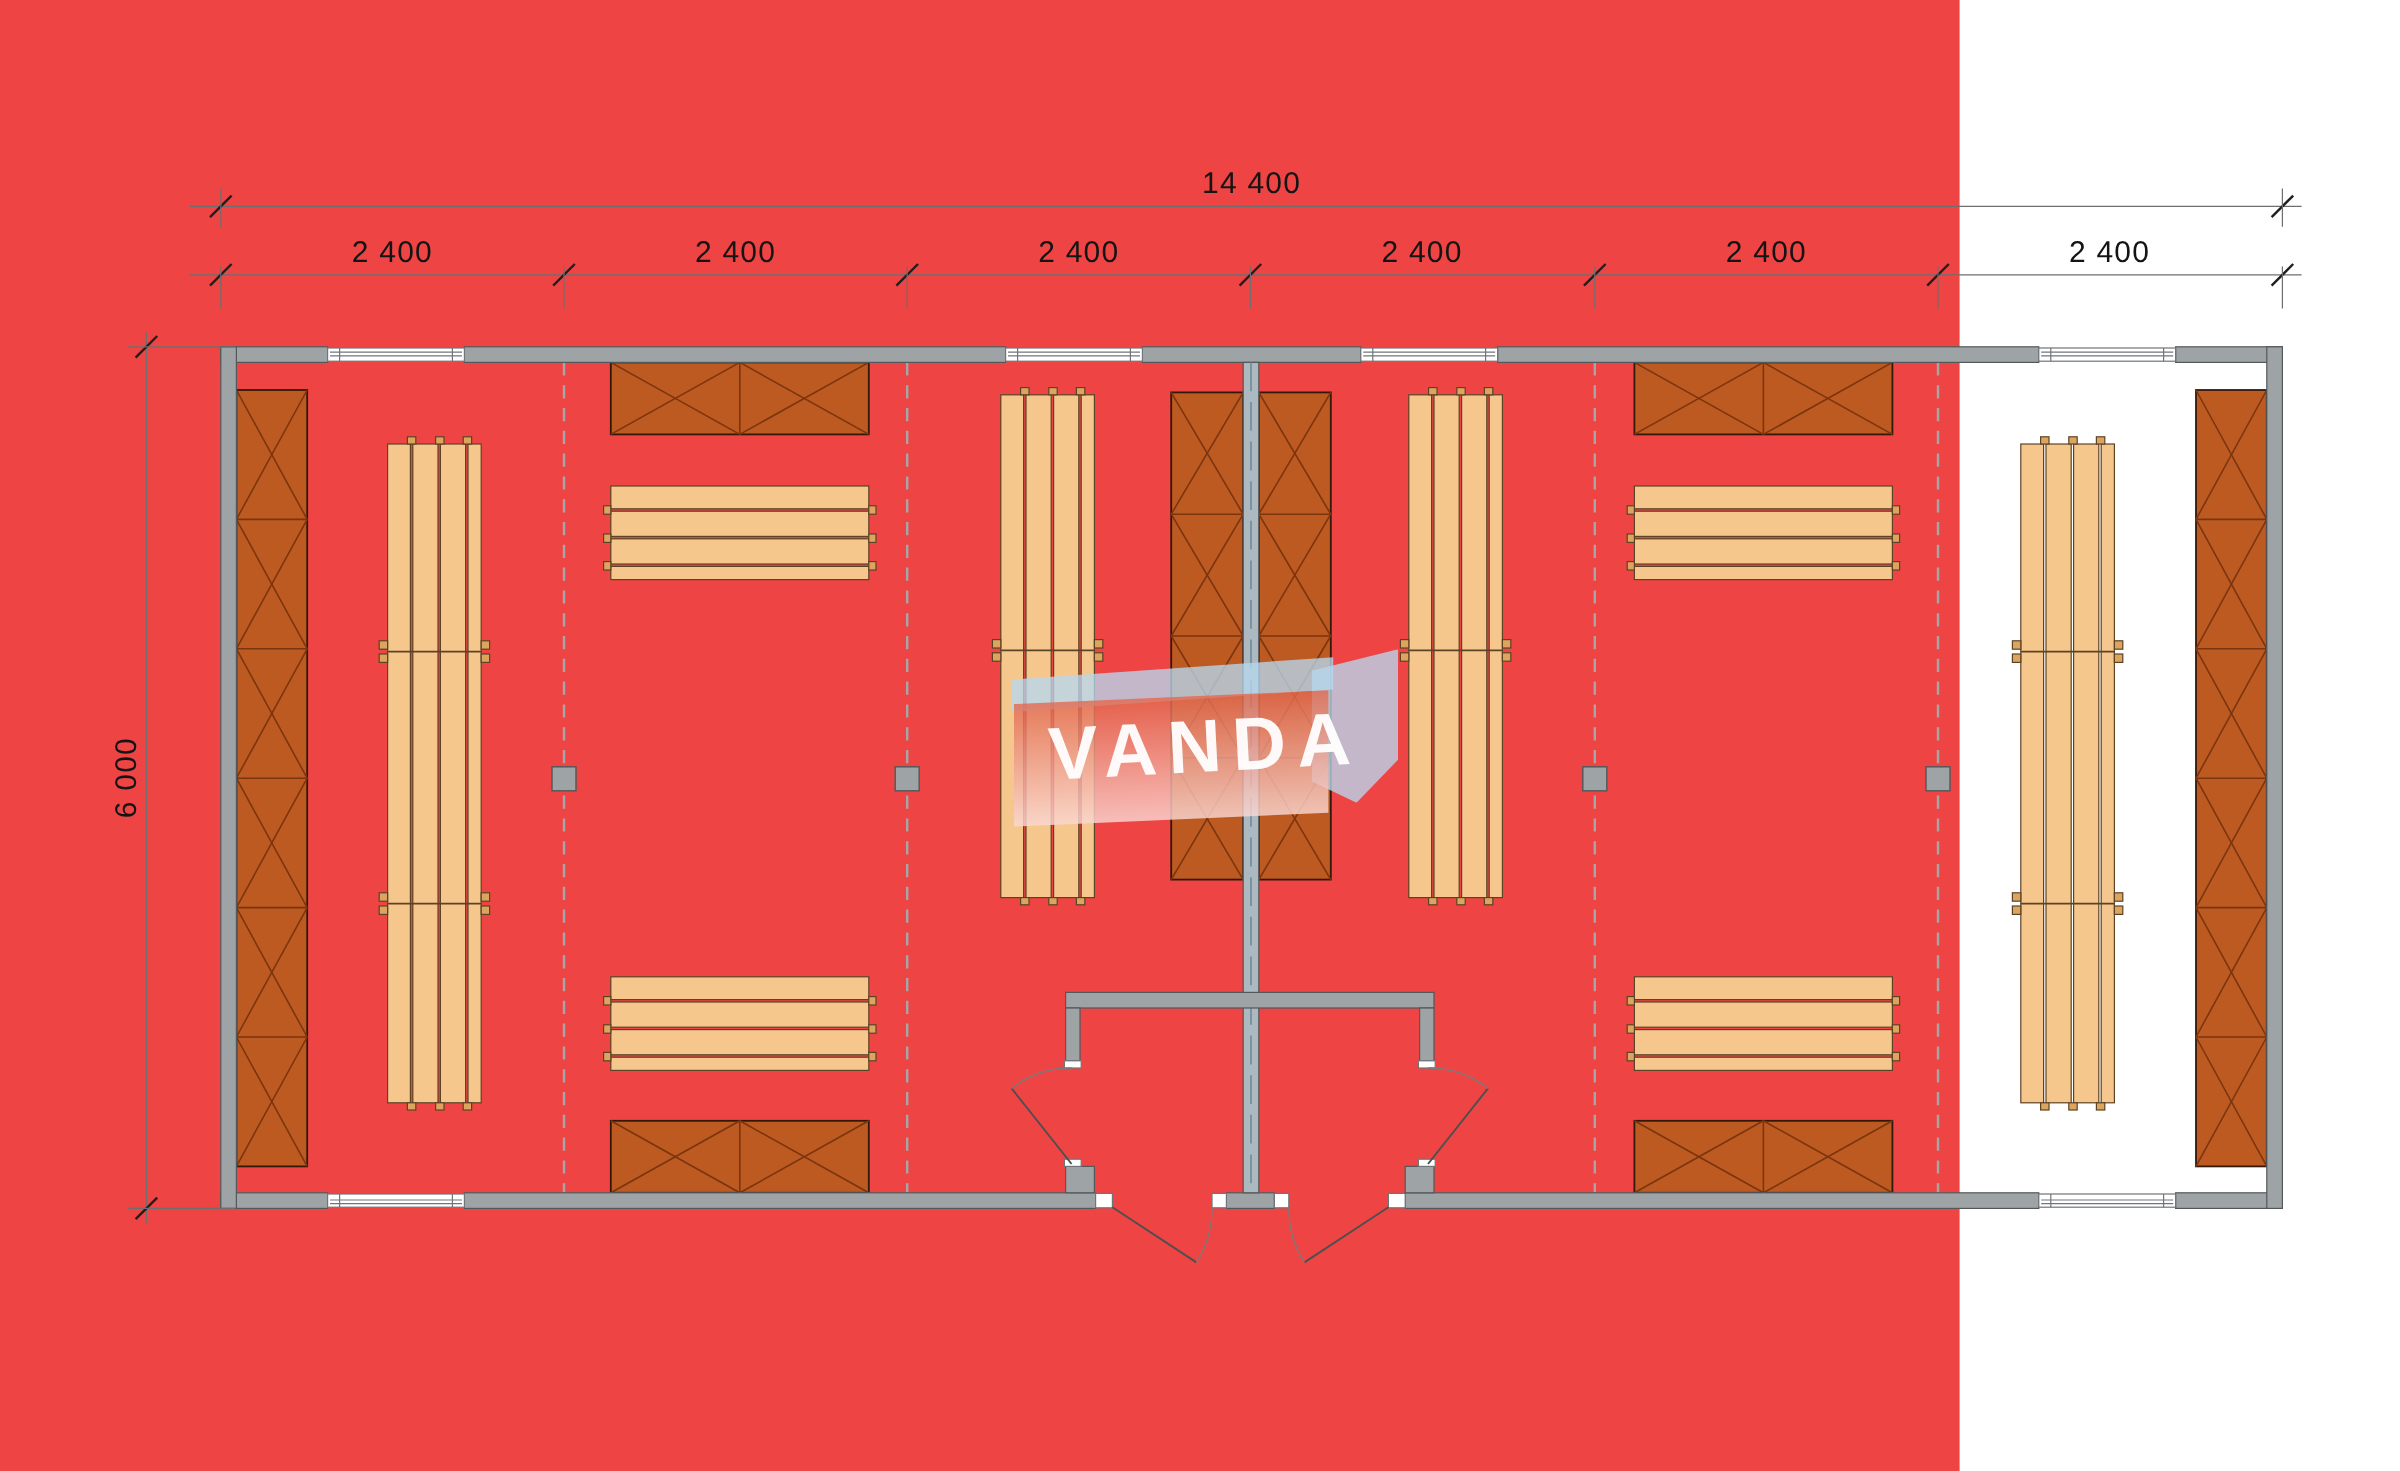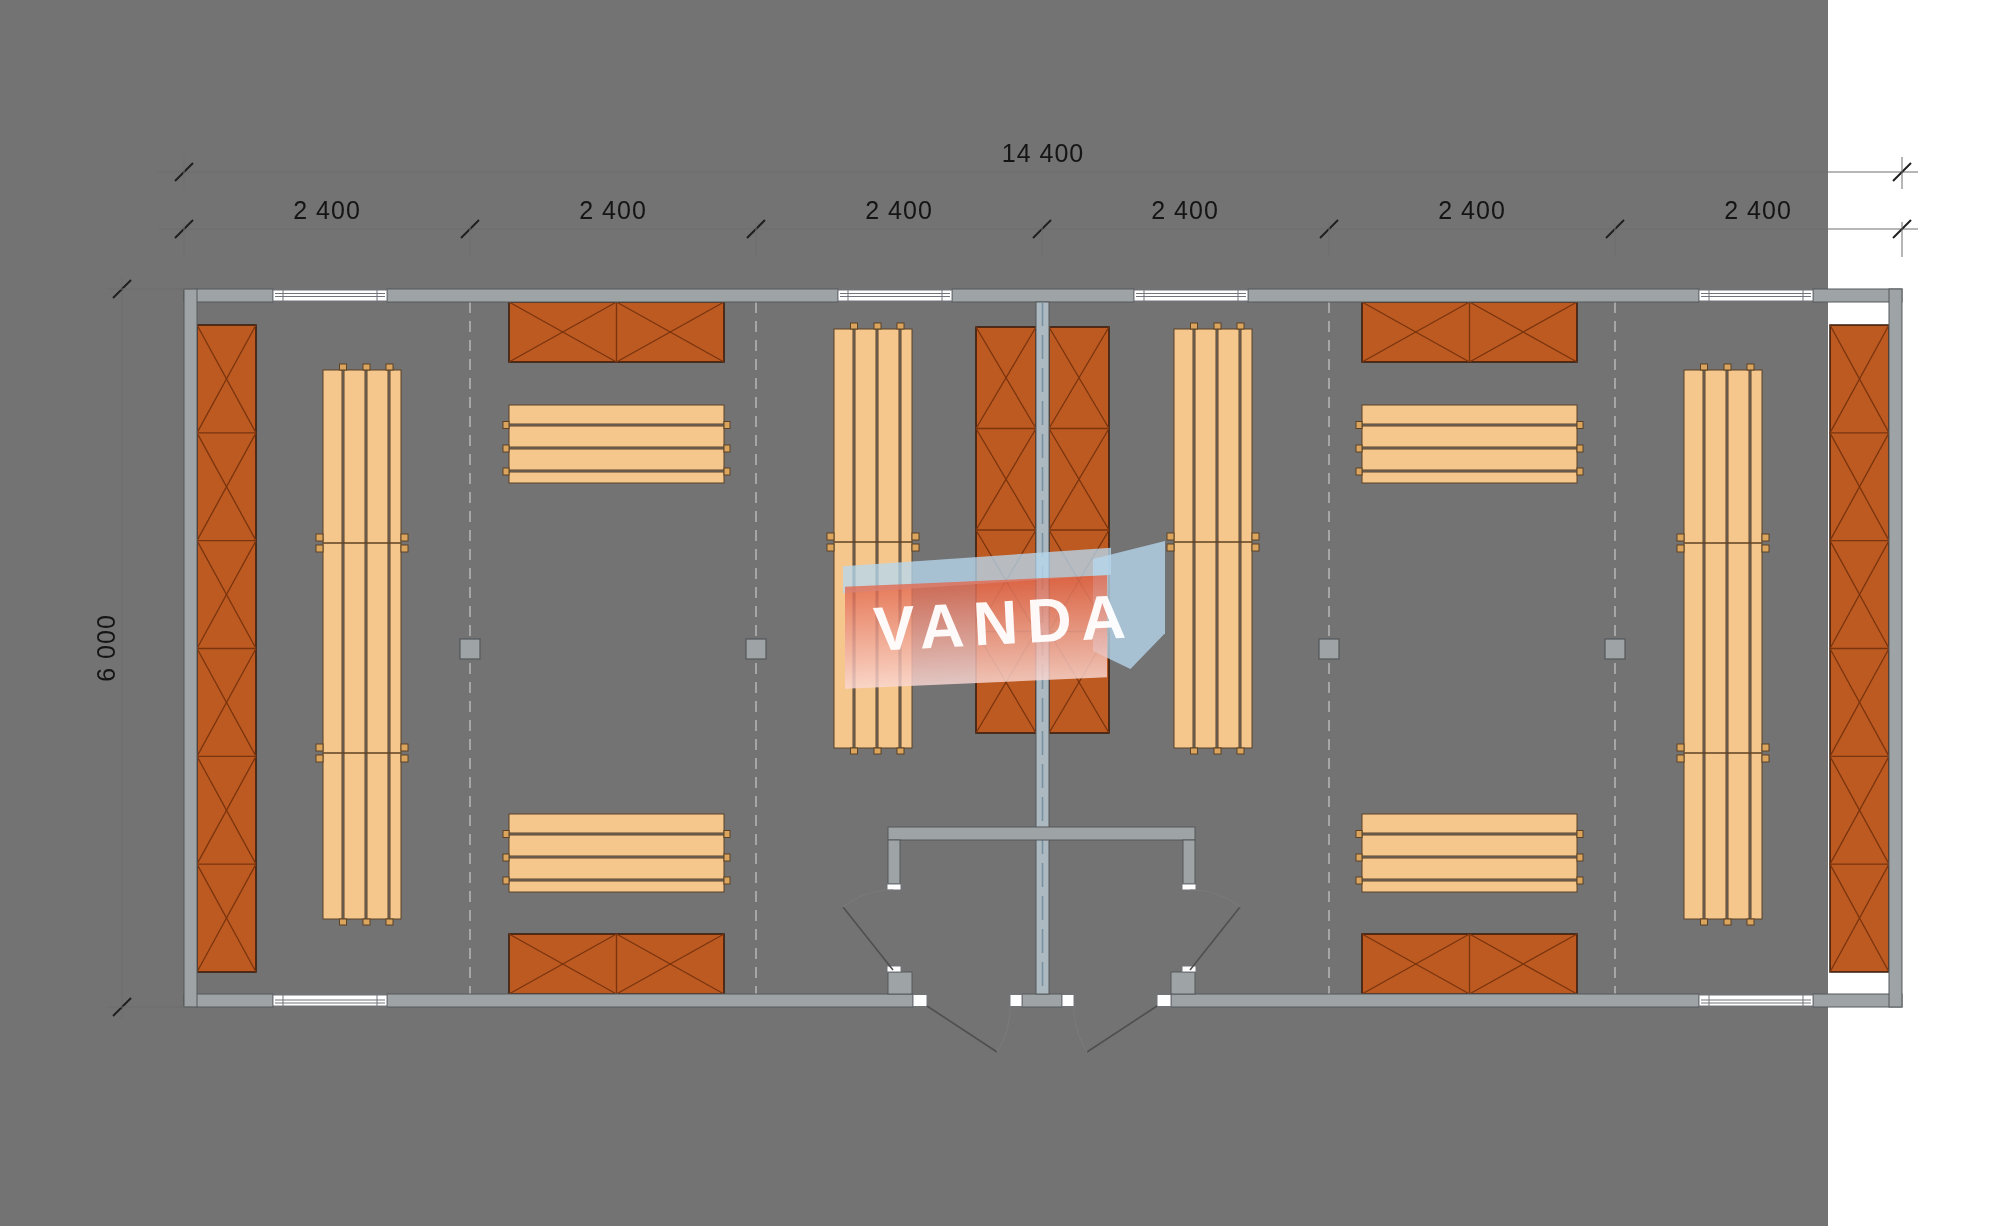--- a/index.html
+++ b/index.html
@@ -1,18 +1,18 @@
 <!DOCTYPE html>
 <html><head>
 <meta charset="utf-8">
 <style>
   html,body{margin:0;padding:0;background:#ffffff;}
   body{width:2000px;height:1226px;position:relative;overflow:hidden;
        font-family:"Liberation Sans",sans-serif;}
-  #canvas{position:absolute;left:0;top:0;width:1828px;height:1226px;background:#737373;}
+  #canvas{position:absolute;left:0;top:0;width:1633px;height:1226px;background:#ef4444;}
   #plan-svg{position:absolute;left:0;top:0;}
   .dim-label{position:absolute;font-size:25px;color:#141414;letter-spacing:1px;
              transform:translateX(-50%);white-space:nowrap;}
   #dim-height-label{transform:translate(-50%,-50%) rotate(-90deg);}
   
   #watermark{position:absolute;left:843px;top:541px;width:322px;height:148px;
              pointer-events:none;}
   .wm-part{position:absolute;}
   #wm-blue-top{left:0;top:16px;width:268px;height:27px;
                background:rgba(182,215,238,0.78);transform:skewY(-4deg);}

